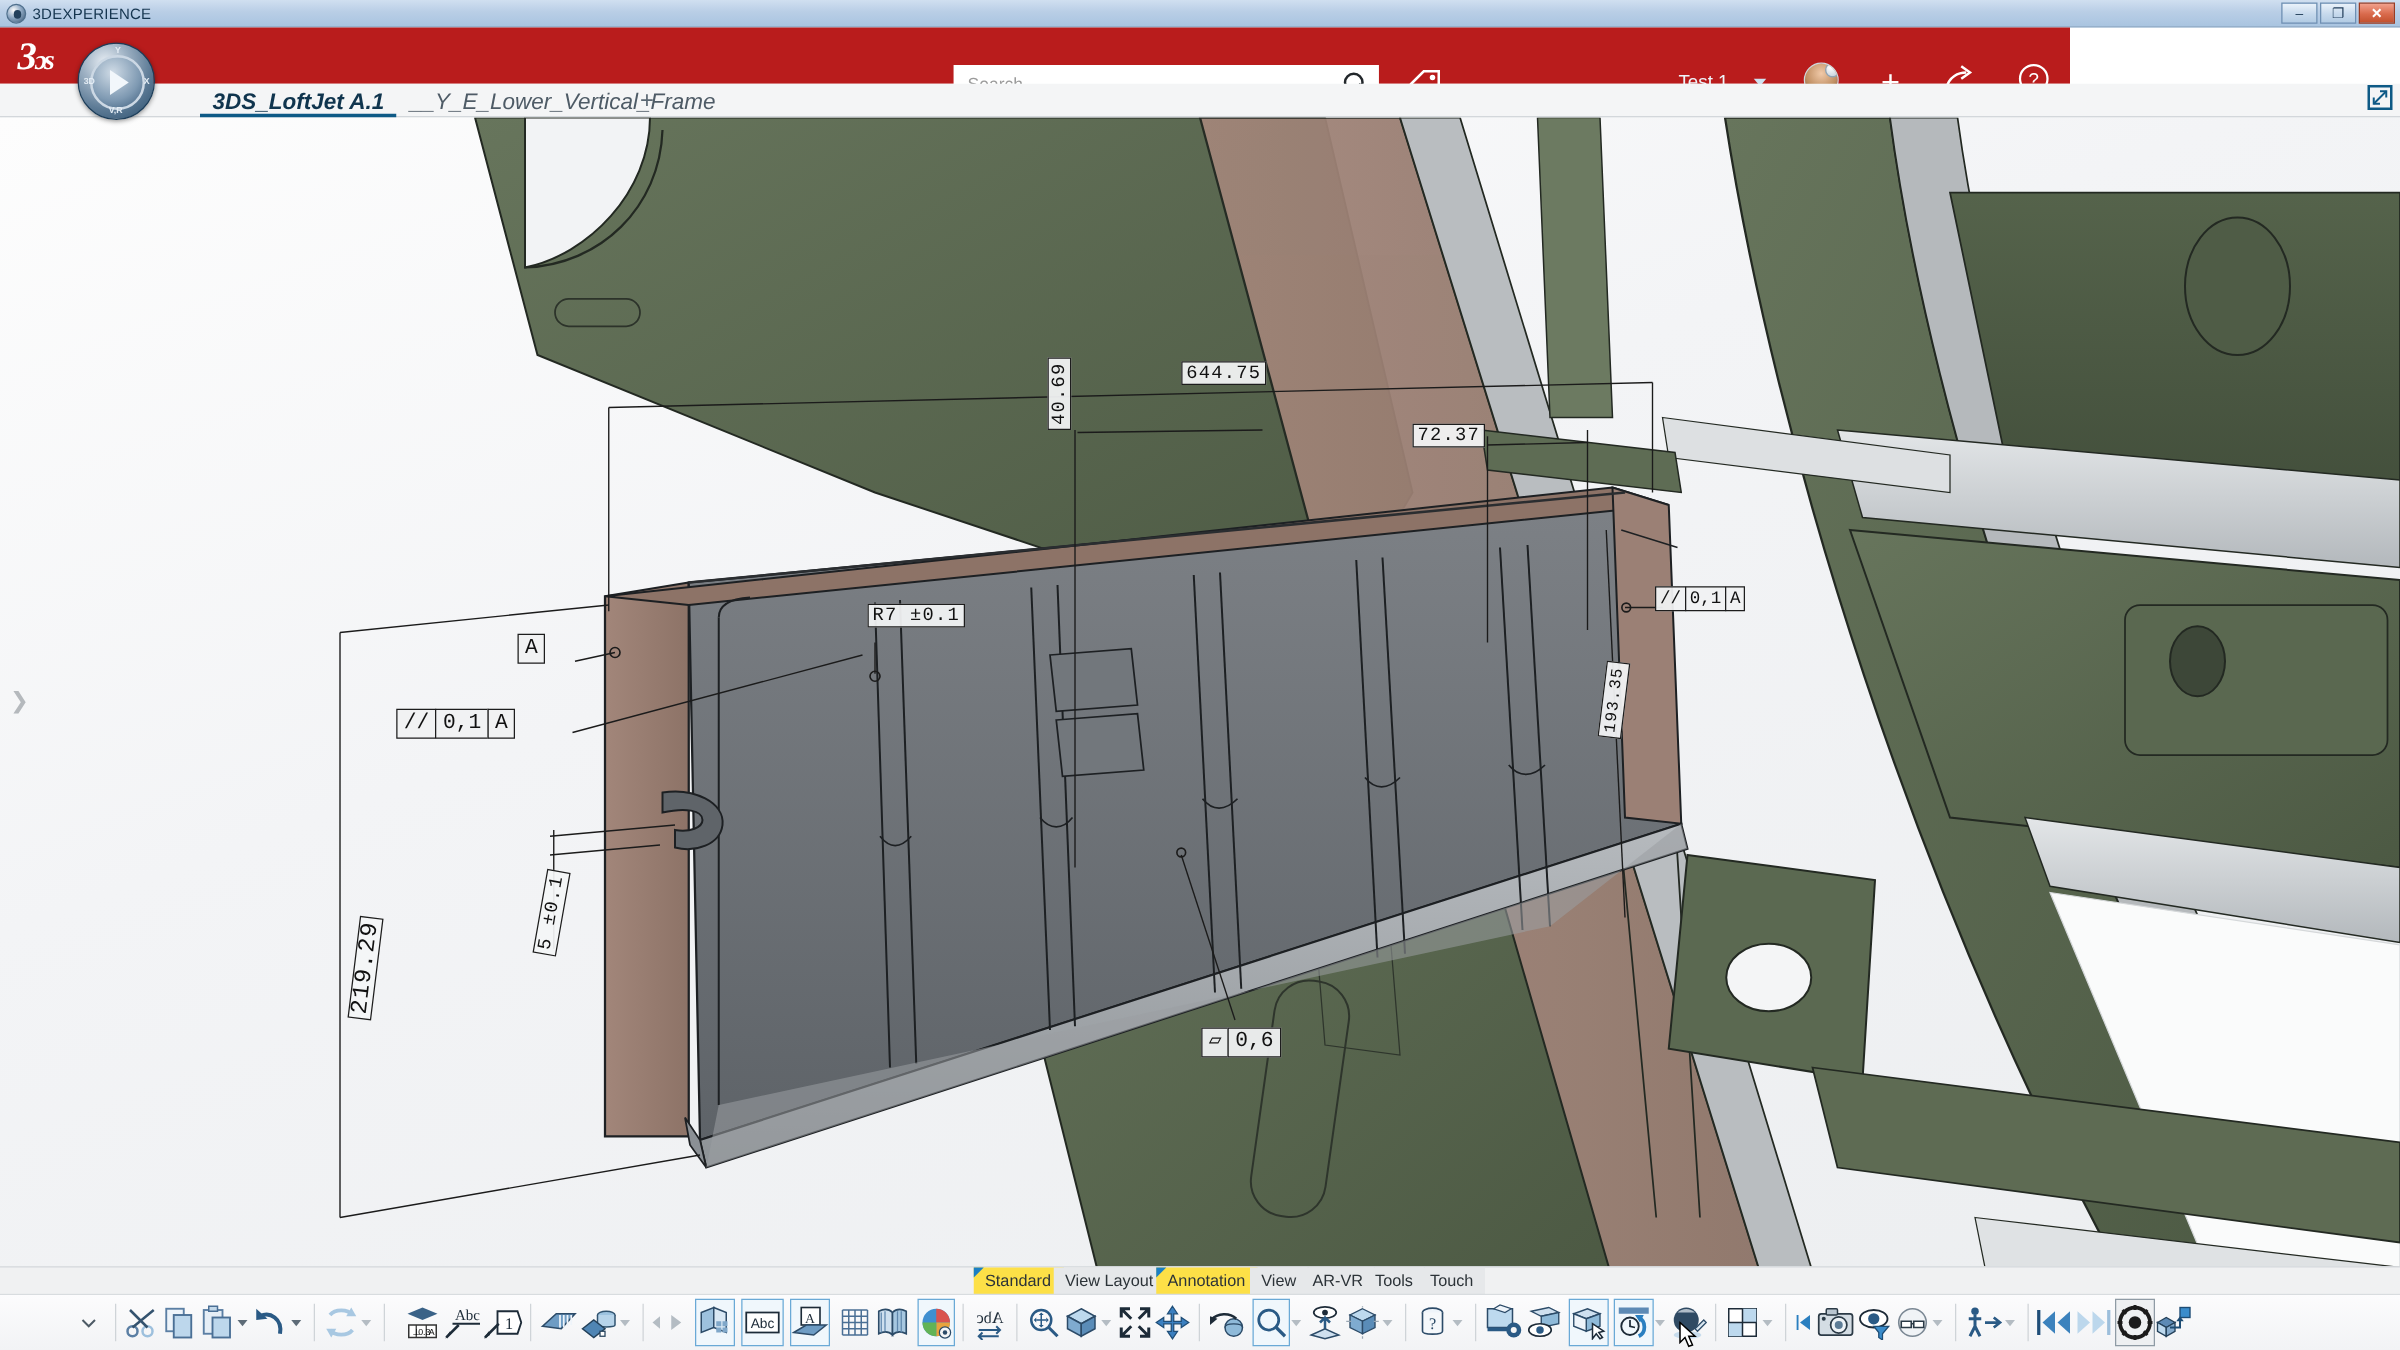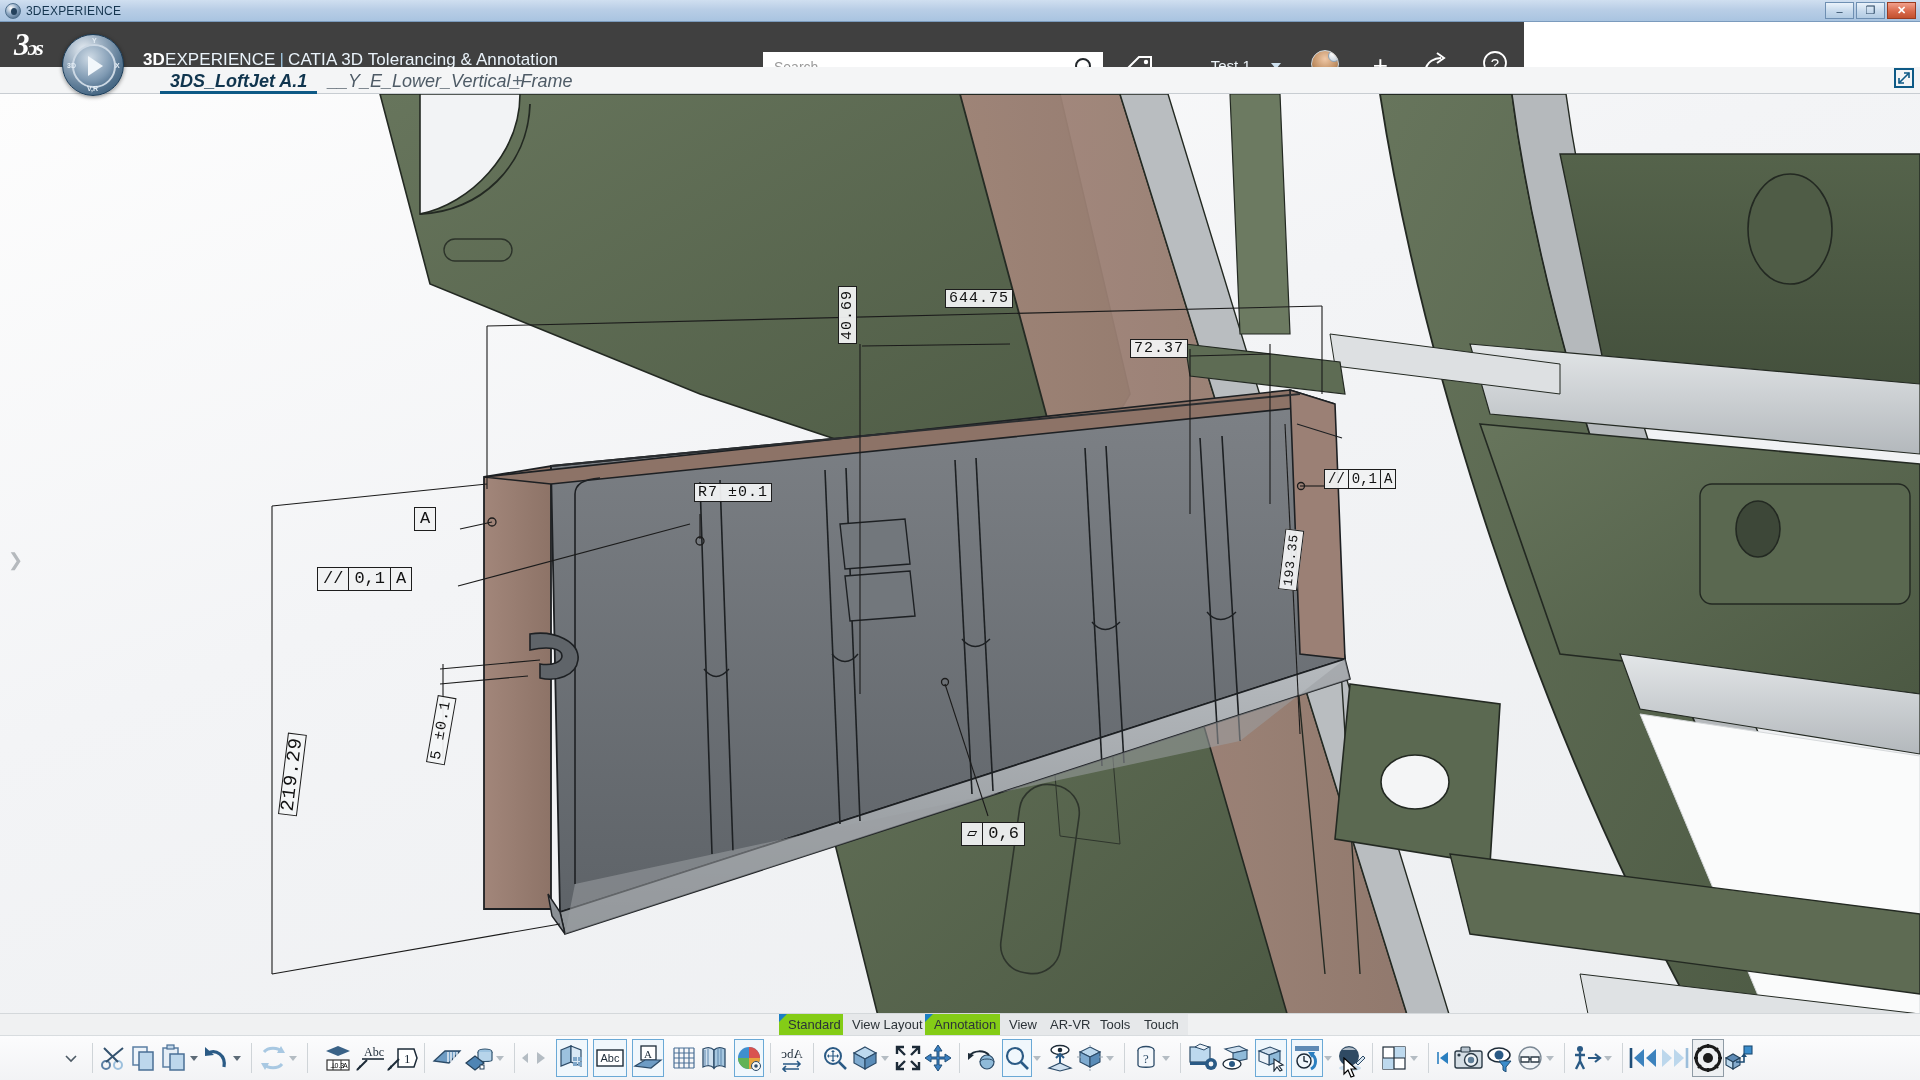--- a/index.html
+++ b/index.html
@@ -36,22 +36,22 @@
     display: flex; align-items: center; justify-content: center;
     font-size: 11px; color: #1d3a56; cursor: default;
   }
   .os-btn.close {
     background: linear-gradient(180deg,#f1a08c 0%, #d96a4c 55%, #c2512f 100%);
     border-color: #9b3b20; color: #fff; font-weight: bold;
   }
 
   
   #app-bar {
-    position: absolute; left: 0; top: 22px; width: 1524px; height: 45px;
-    background: #404040;
+    position: absolute; left: 0; top: 22px; width: 1656px; height: 45px;
+    background: #b91c1c;
     display: flex; align-items: center;
   }
   #ds-logo {
     position: absolute; left: 14px; top: 6px; width: 44px; height: 34px;
     color: #ffffff; font-size: 31px; font-style: italic; font-weight: bold;
     font-family: "Liberation Serif", serif; line-height: 34px; letter-spacing: -2px;
   }
   #compass {
     position: absolute; left: 62px; top: 12px; width: 62px; height: 62px;
     border-radius: 50%;
@@ -182,21 +182,21 @@
   
   #cmd-tabs {
     position: absolute; left: 0; top: 1013px; width: 1920px; height: 22px;
     background: #f0f1f2; border-top: 1px solid #d4d8db;
   }
   .cmdtab {
     position: absolute; top: 0; height: 22px; line-height: 22px;
     font-size: 13px; color: #2c3338; padding: 0 9px; cursor: pointer;
     border-right: 1px solid #cdd2d6; background: #e6e8ea;
   }
-  .cmdtab.sel { background: #84cc16; }
+  .cmdtab.sel { background: #fde047; }
   .cmdtab .corner {
     position: absolute; left: 0; top: 0; width: 0; height: 0;
     border-left: 8px solid #1b7fc4; border-bottom: 8px solid transparent;
   }
 
   
   #action-bar {
     position: absolute; left: 0; top: 1035px; width: 1920px; height: 45px;
     background: linear-gradient(180deg,#fcfcfd 0%, #f2f3f5 100%);
     border-top: 1px solid #d8dcdf;
@@ -236,23 +236,20 @@
 
   <div id="compass">
     <div class="ring"></div>
     <div class="play"></div>
     <div class="lbl n">Y</div>
     <div class="lbl w">3D</div>
     <div class="lbl e">X</div>
     <div class="lbl s">V,R</div>
   </div>
 
-  <div id="app-title">
-    <b>3D</b><span class="light">EXPERIENCE</span><span class="sep">|</span><span class="light">CATIA 3D Tolerancing &amp; Annotation</span>
-  </div>
 
   <div id="search-wrap">
     <input id="search-input" type="text" placeholder="Search" style="">
     <div class="ico-search"></div>
   </div>
 
   <div id="tag-btn">
     <svg viewBox="0 0 28 26">
         <path d="M3 13 L13 3 L25 3 L25 15 L15 25 Z" fill="none" stroke="#ffffff" stroke-width="2"></path>
         <circle cx="20" cy="8" r="2.2" fill="#ffffff"></circle>

